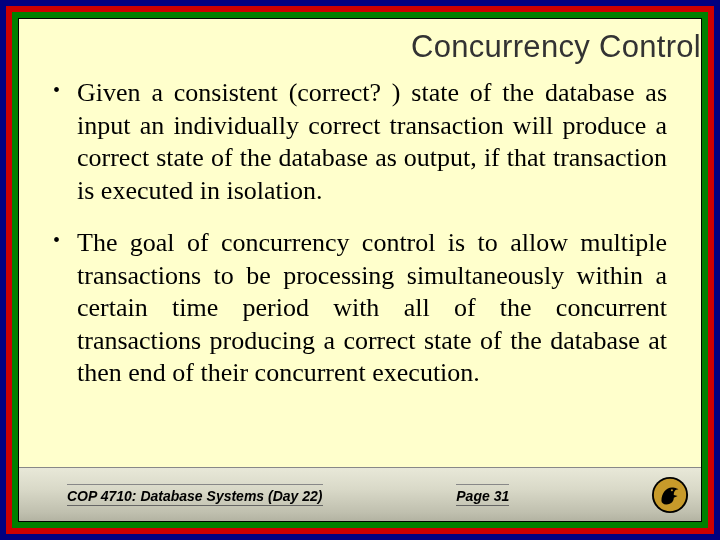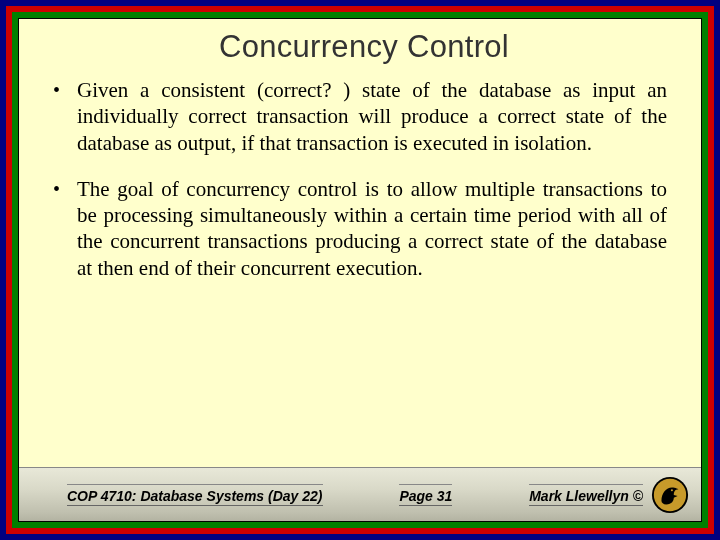--- a/index.html
+++ b/index.html
@@ -20,21 +20,21 @@
     padding: 6px;
   }
   .inner {
     width: 100%; height: 100%;
     background: #ffffcc;
     border: 1px solid #000;
     display: flex; flex-direction: column;
     position: relative;
   }
   .title-wrap {
-    text-align: center;
+    text-align: right;
     padding: 10px 0 6px 8px;
   }
   .title {
     font-family: Arial, Helvetica, sans-serif;
     font-size: 31px;
     color: #333;
     letter-spacing: 0.3px;
   }
   .body {
     flex: 1;
@@ -48,21 +48,21 @@
   .bullet-dot {
     width: 24px;
     flex: 0 0 24px;
     font-size: 20px;
     line-height: 26px;
     color: #000;
     text-align: left;
   }
   .bullet-text {
     flex: 1;
-    font-size: 21px;
+    font-size: 26px;
     color: #000;
     line-height: 1.25;
     text-align: justify;
   }
   .footer {
     height: 54px;
     background: linear-gradient(#e8e8d8, #d9d9c8 40%, #bfbfae 85%, #b3b3a2);
     border-top: 1px solid #888;
     display: flex;
     align-items: center;
@@ -128,21 +128,20 @@
             <div class="bullet-text">The goal of concurrency control is to allow multiple transactions to be processing simultaneously within a certain time period with all of the concurrent transactions producing a correct state of the database at then end of their concurrent execution.</div>
           </div>
 
         </div>
 
         <div class="footer">
           <span class="footer-text ft-left">COP 4710: Database Systems  (Day 22)</span>
           <span class="ft-spacer"></span>
           <span class="footer-text ft-mid">Page 31</span>
           <span class="ft-spacer"></span>
-          <span class="footer-text ft-right">Mark Llewellyn ©</span>
           <span class="logo">
             <svg viewBox="0 0 40 40">
               <circle cx="20" cy="20" r="19" fill="#000"></circle>
               <circle cx="20" cy="20" r="17" fill="#c79a2a"></circle>
               <path d="M11 26 C11 18 16 12 22 12 C26 12 29 14 29 14 C25 14 24 17 24 20 L28 21 L24 23 C24 26 22 30 16 30 C13 30 11 28 11 26 Z" fill="#000"></path>
               <circle cx="22" cy="15" r="1.1" fill="#c79a2a"></circle>
             </svg>
           </span>
         </div>
 

